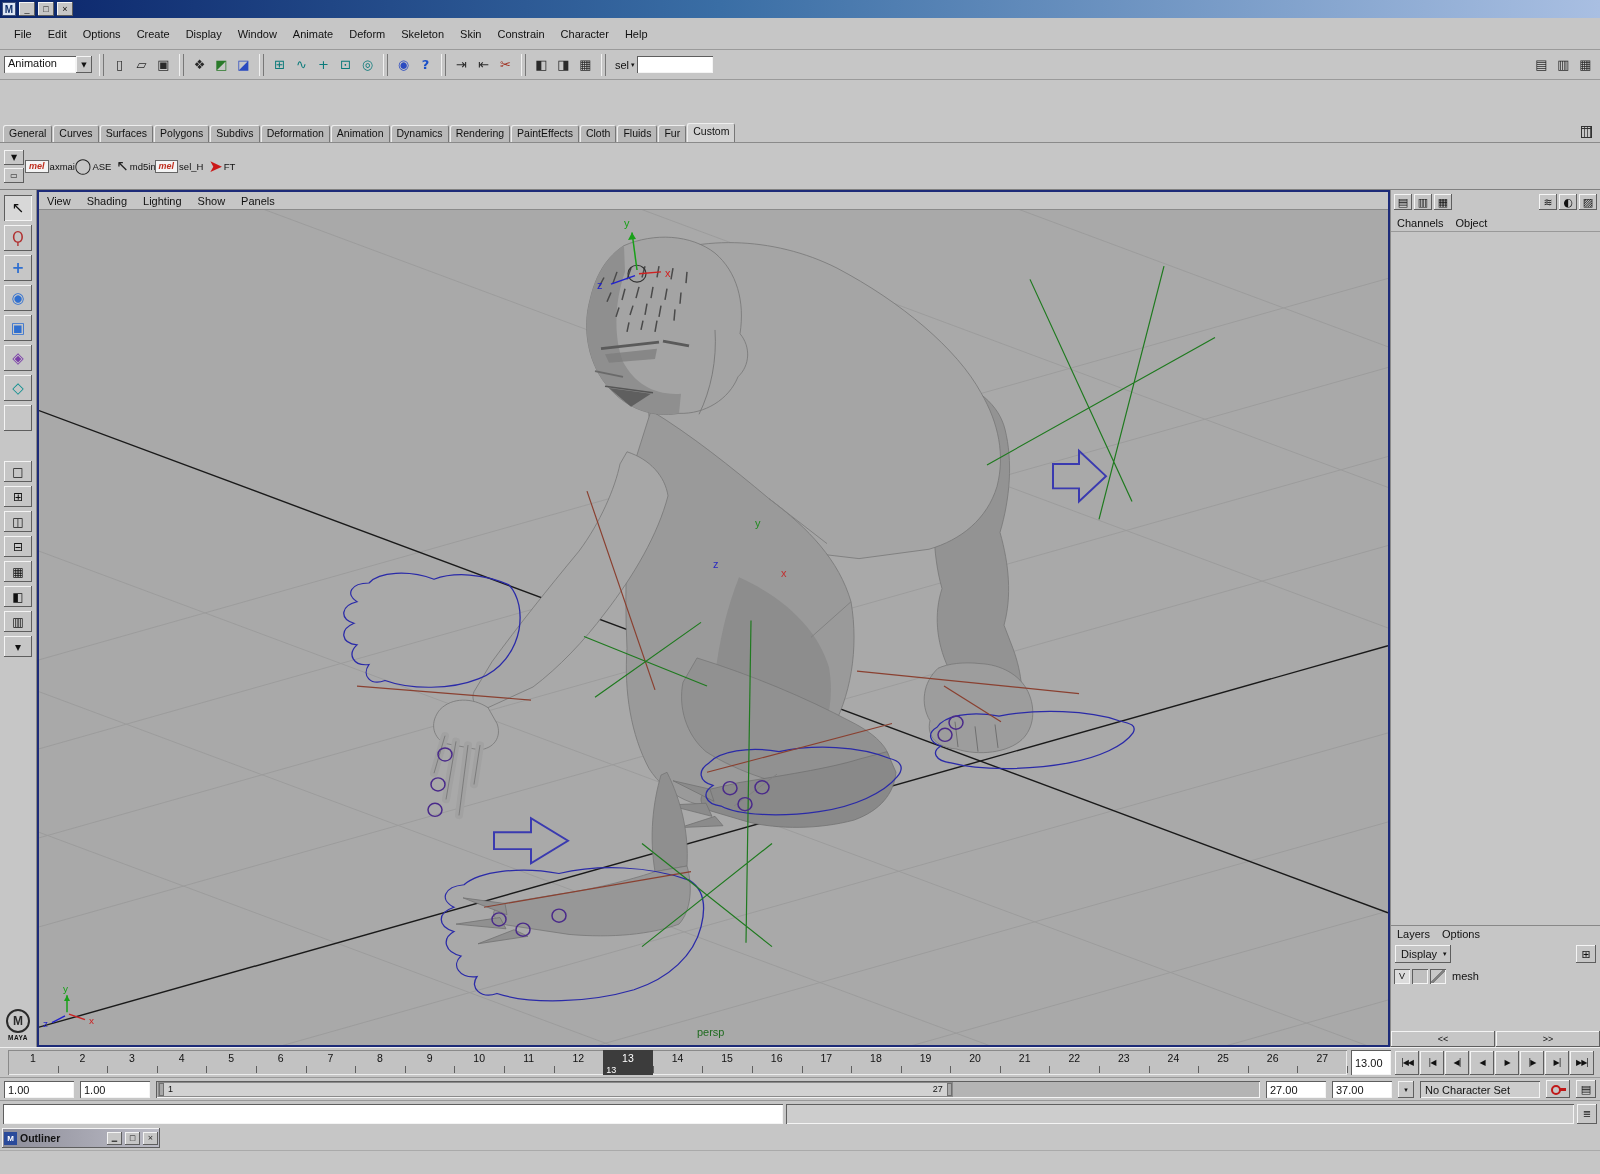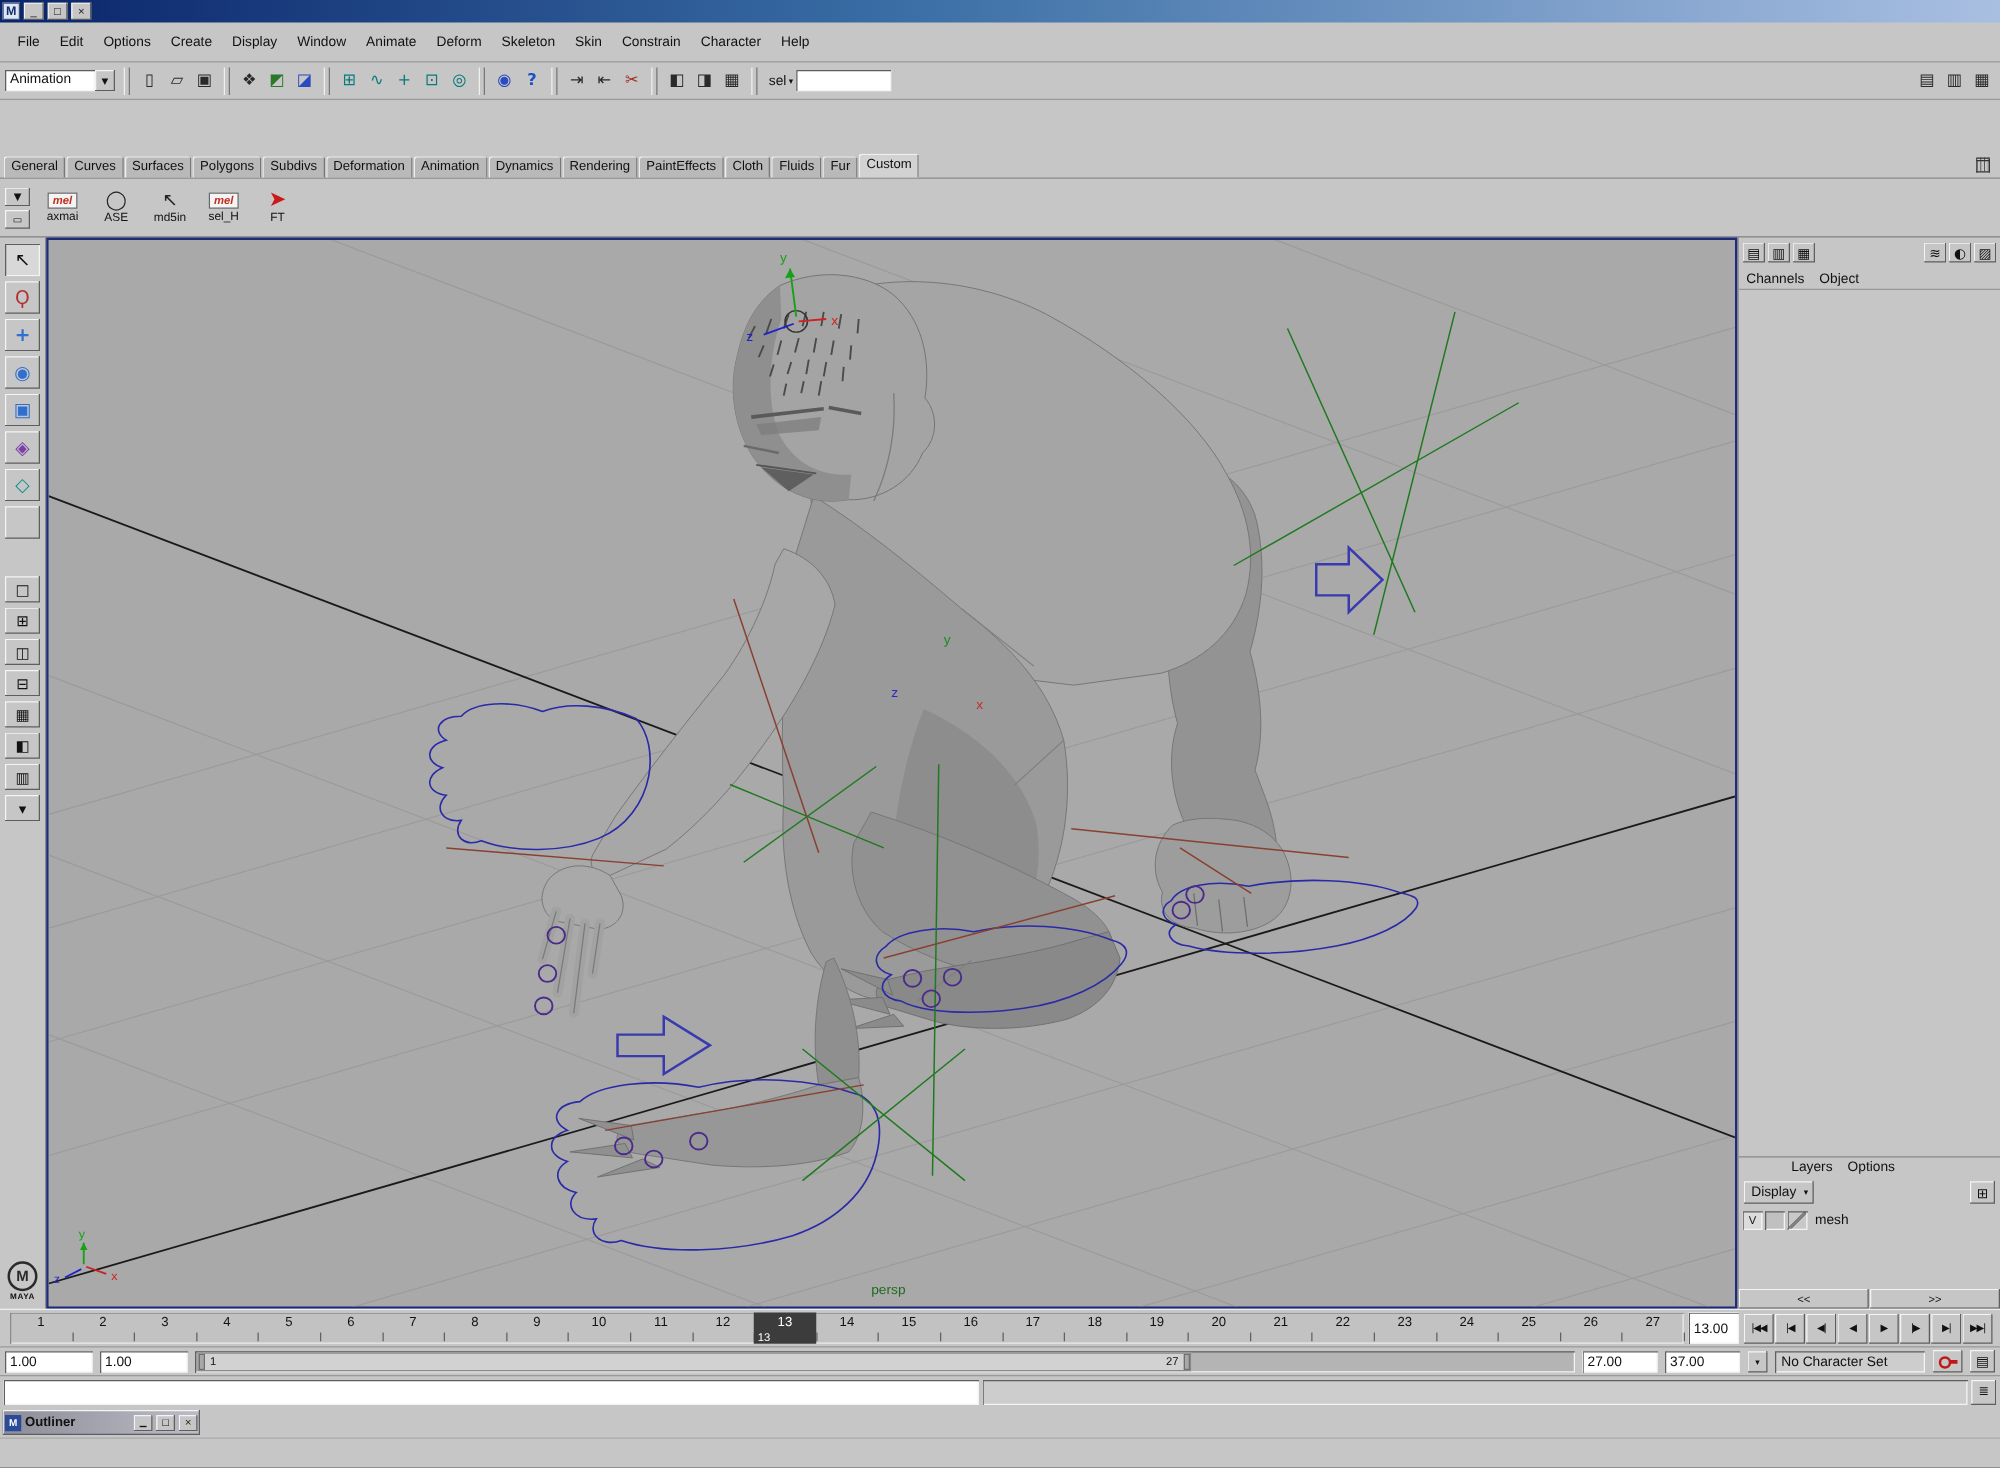--- a/index.html
+++ b/index.html
@@ -41,21 +41,21 @@
   
   .shelftabs { height:20px; flex:none; display:flex; align-items:flex-end; padding:0 3px; gap:1px; border-bottom:1px solid #8a8a8a;margin-top:43px; }
   .stab { height:17px; padding:2px 6px 1px; background:#b9b9b9; font-size:10.5px; white-space:nowrap;
           box-shadow:inset 1px 1px 0 #eee, inset -1px 0 0 #777; border-radius:2px 2px 0 0; }
   .stab.active { background:#d2d2d2; height:19px; }
 
   
   .shelfrow { height:47px; flex:none; display:flex; align-items:center; padding:2px 4px; gap:3px; border-bottom:1px solid #808080; }
   .shelf-side { display:flex; flex-direction:column; gap:3px; margin-right:3px; }
   .sside-btn { width:20px; height:15px; font-size:8px; }
-  .shelf-item { width:40px; height:42px; display:flex; flex-direction:column; align-items:center; justify-content:center; gap:1px; }
+  .shelf-item { width:40px; height:42px; display:flex; flex-direction:row; align-items:center; justify-content:center; gap:1px; }
   .mel-badge { background:#f4f4f4; border:1px solid #666; color:#c03020; font-weight:bold; font-style:italic;
                font-size:9px; padding:0 3px; line-height:11px; }
   .shelf-glyph { font-size:15px; line-height:16px; color:#222; }
   .shelf-glyph.red { color:#cc1818; font-size:17px; font-weight:bold; }
   .shelf-label { font-size:9.5px; }
 
   
   .main { flex:1; display:flex; min-height:0; }
   .toolbox { width:37px; flex:none; display:flex; flex-direction:column; align-items:center; padding-top:5px; gap:4px;
              border-right:1px solid #8a8a8a; }
@@ -74,21 +74,21 @@
   svg.scene { flex:1; display:block; width:100%; height:100%; background:#a9a9a9; }
 
   
   .rightpanel { width:210px; flex: none; display:flex; flex-direction:column; border-left:1px solid #8a8a8a; }
   .cb-toolbar { height:24px; flex:none; display:flex; align-items:center; gap:2px; padding:0 3px; }
   .cbicon { width:18px; height:16px; font-size:11px; }
   .cb-menus { height:18px; flex:none; display:flex; align-items:center; padding:0 6px; border-bottom:1px solid #999; }
   .cbm { margin-right:12px; }
   .cb-body { flex:1; }
   .layers { height:122px; flex:none; border-top:1px solid #888; display:flex; flex-direction:column; }
-  .layers-menus { height:16px; flex:none; display:flex; align-items:center; padding:0 6px;margin-left:36px; }
+  .layers-menus { height:16px; flex:none; display:flex; align-items:center; padding:0 6px; }
   .lm { margin-right:12px; }
   .display-row { height:24px; flex:none; display:flex; align-items:center; gap:4px; padding:2px 4px; }
   .display-combo { height:18px; display:flex; align-items:center; gap:6px; padding:0 4px 0 6px; }
   .display-combo .arr { font-size:7px; }
   .newlayer-btn { margin-left:auto; width:20px; height:18px; font-size:11px; }
   .layer-row { height:20px; flex:none; display:flex; align-items:center; gap:2px; padding:0 3px; }
   .vbox { width:16px; height:15px; background:#dcdcdc; font-size:9px; }
   .lbox { width:16px; height:15px; background:#c0c0c0; }
   .lbox.swatch { background:linear-gradient(135deg,#c8c8c8 44%,#808080 44% 56%,#c8c8c8 56%); }
   .layer-name { padding-left:4px; }
@@ -277,20 +277,27 @@
       <span class="tool small rz ctr icon">◧</span>
       <span class="tool small rz ctr icon">▥</span>
       <span class="tool small rz ctr icon">▾</span>
       <div class="maya-logo">
         <span class="logo-circle ctr">M</span>
         <span class="logo-word">MAYA</span>
       </div>
     </div>
 
     <div class="viewport-wrap">
+      <div class="panelmenu">
+          <span class="pmi">View</span>
+          <span class="pmi">Shading</span>
+          <span class="pmi">Lighting</span>
+          <span class="pmi">Show</span>
+          <span class="pmi">Panels</span>
+        </div>
 
       <svg class="scene" viewBox="0 0 1349 891" preserveAspectRatio="none">
 
         <g>
           <path d="M0 480 L1349 73 M0 575 L1349 168 M0 670 L1349 263 M0 765 L1349 358 M0 965 L1349 558 M0 1060 L1349 653 M0 1155 L1349 748 M0 1250 L1349 843" stroke="#9b9b9b" stroke-width="1" fill="none"></path>
           <path d="M0 -390 L1349 146 M0 -240 L1349 296 M0 -90 L1349 446 M0 364 L1349 900 M0 514 L1349 1050 M0 664 L1349 1200" stroke="#9b9b9b" stroke-width="1" fill="none"></path>
           <path d="M0 872 L1349 465" stroke="#1a1a1a" stroke-width="1.5" fill="none"></path>
           <path d="M0 214 L1349 750" stroke="#1a1a1a" stroke-width="1.5" fill="none"></path>
         </g>
 

